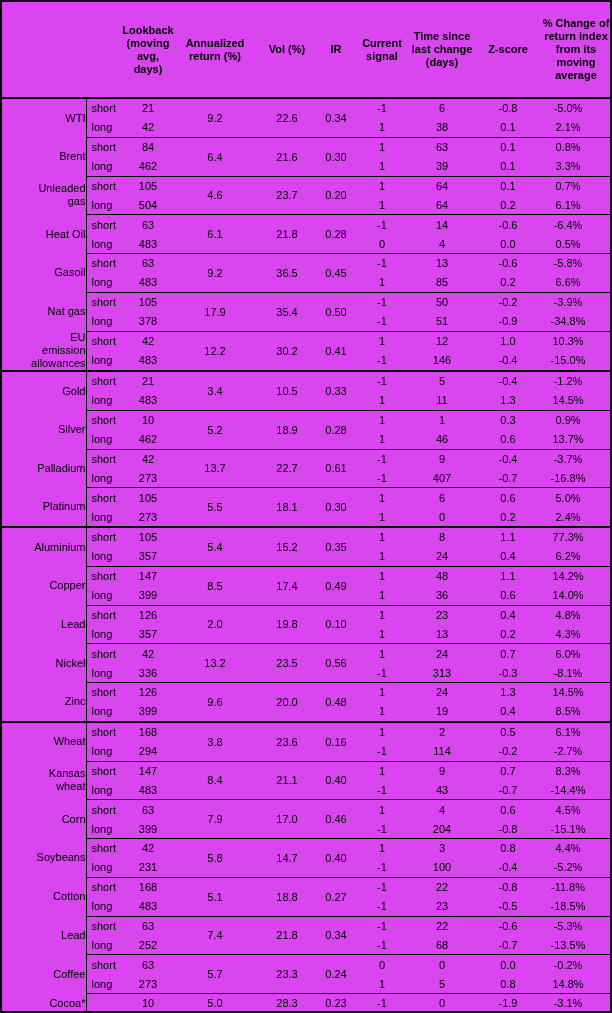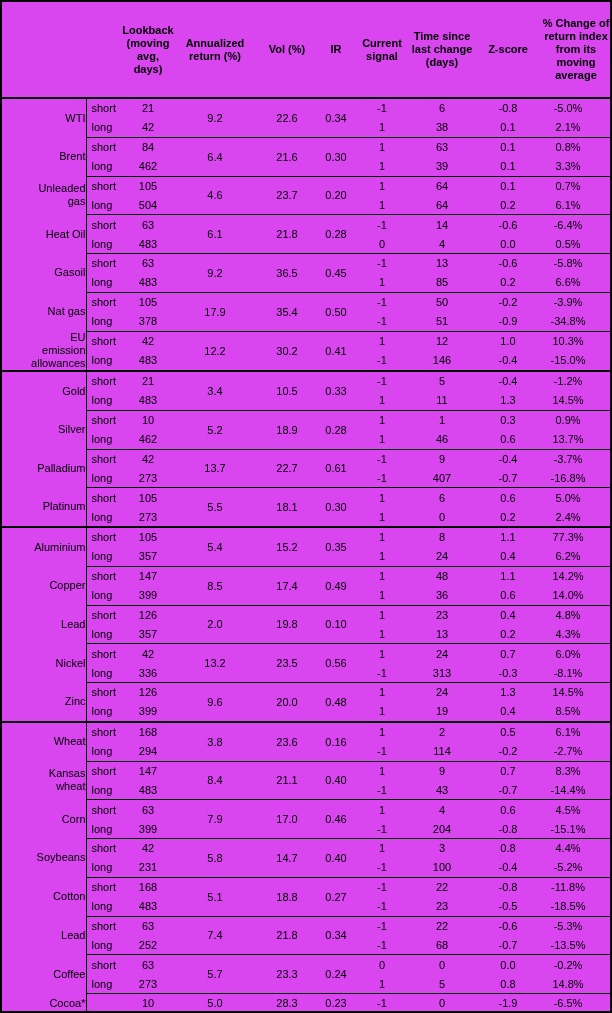--- a/index.html
+++ b/index.html
@@ -532,18 +532,18 @@
         <tr>
           <td class="name">Cocoa*</td>
           <td class="type bt1"></td>
           <td class="lookback bt1">10</td>
           <td class="annualized bt1">5.0</td>
           <td class="vol bt1">28.3</td>
           <td class="ir bt1">0.23</td>
           <td class="signal bt1">-1</td>
           <td class="time bt1">0</td>
           <td class="zscore bt1">-1.9</td>
-          <td class="pct bt1">-6.5%</td>
+          <td class="pct bt1">-3.1%</td>
         </tr>
       </tbody>
   </table>
 
 </div>
 
 </body></html>

